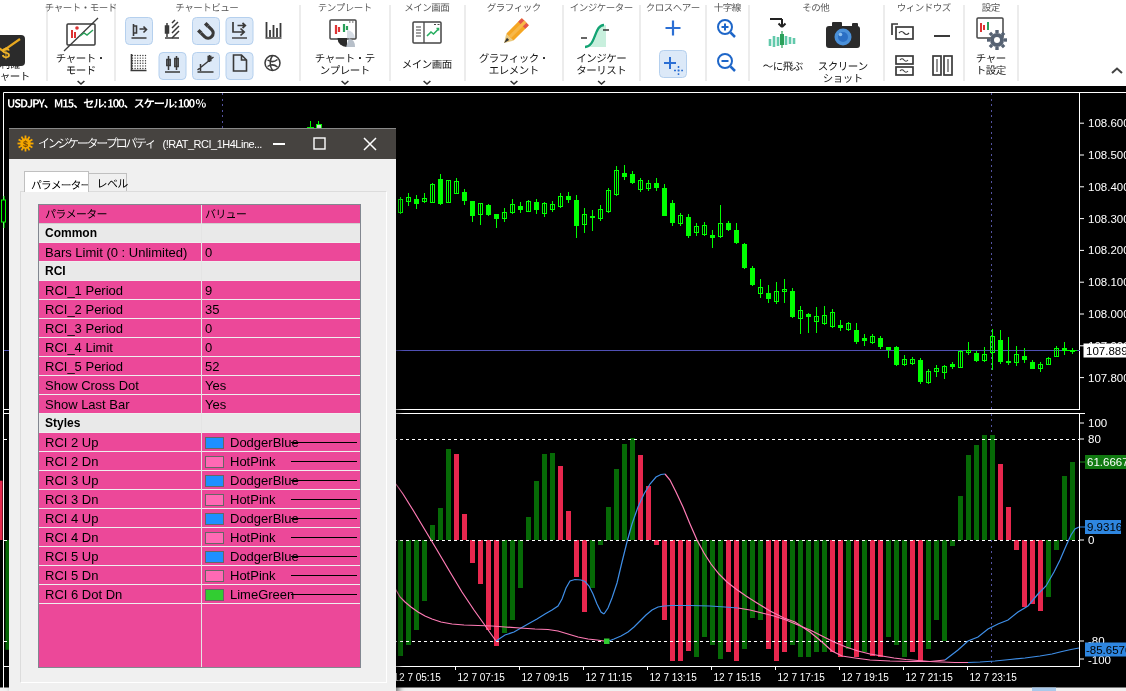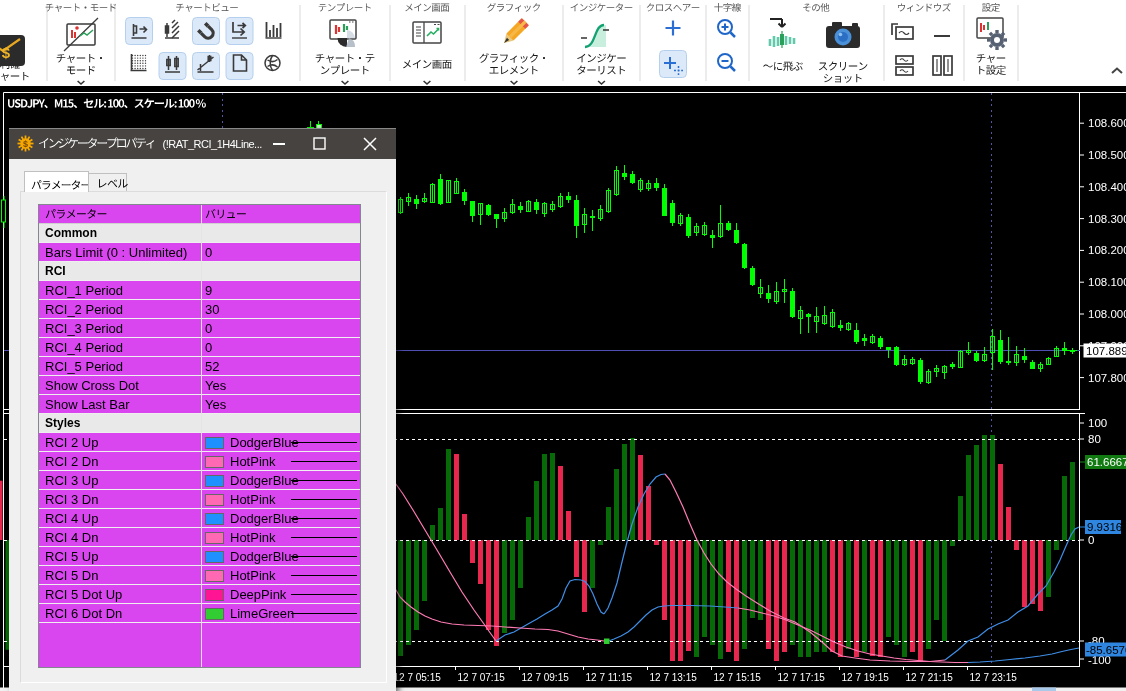--- a/index.html
+++ b/index.html
@@ -9,21 +9,21 @@
 #ttl{position:absolute;left:0;top:0;width:100%;height:30px;background:#464340}
 #ttxt{position:absolute;left:151px;top:8.5px;color:#fff;font-size:11px;letter-spacing:-0.5px;white-space:pre;width:108px;overflow:hidden}
 .tb-min{position:absolute;left:264px;top:14px;width:12px;height:1.5px;background:#fff}
 .tb-max{position:absolute;left:304px;top:8px}
 .tb-x{position:absolute;left:354px;top:7.5px}
 #body{position:absolute;left:0;top:30px;width:100%;height:534px;background:#f0f0f0}
 #tab1{position:absolute;left:15px;top:12px;width:65px;height:21px;background:#fff;border:1px solid #c0c0c0;border-bottom:none;z-index:2}
 #tab1 svg{margin:3px 0 0 0}
 #tab2{position:absolute;left:80px;top:14px;width:38px;height:19px;background:#f0f0f0;border:1px solid #c0c0c0;border-bottom:none;border-left:none}
 #pane{position:absolute;left:11px;top:32px;width:367px;height:492px;background:#f0f0f0;border:1px solid #dcdcdc;border-right-color:#fff;border-bottom-color:#fff}
-#tbl{position:absolute;left:17px;top:11.5px;width:323px;height:464px;background:#d946ef;border:1px solid #828790;overflow:hidden}
+#tbl{position:absolute;left:17px;top:11.5px;width:323px;height:464px;background:#ec4899;border:1px solid #828790;overflow:hidden}
 #thead{position:relative;height:19px;border-bottom:1px solid #d0d0d0;padding-top:3px}
 #tbl:before{content:"";position:absolute;left:162px;top:0;width:1px;height:100%;background:#e4e4e4;z-index:1}
 .r{position:relative;height:19px;line-height:19px;font-size:13px;color:#000;border-bottom:1px solid #efefef}
 .r.sec{background:#e9e9e9;padding-left:6px;font-size:12px}
 .r .n{position:absolute;left:6px;white-space:nowrap}
 .r .v{position:absolute;left:166px;white-space:nowrap}
 .r .v.sw i{display:inline-block;width:19px;height:12px;vertical-align:-2px;border:1px solid #666}
 .r .v.sw em{font-style:normal;margin-left:6px}
 .r .v.sw u{position:absolute;left:86px;top:9px;width:66px;height:1px;background:#000;text-decoration:none}
 </style></head>
@@ -682,28 +682,28 @@
               <span class="n">Bars Limit (0 : Unlimited)</span>
               <span class="v">0</span>
             </div>
             <div class="r sec"><b>RCI</b></div>
             <div class="r">
               <span class="n">RCI_1 Period</span>
               <span class="v">9</span>
             </div>
             <div class="r">
               <span class="n">RCI_2 Period</span>
-              <span class="v">30</span>
+              <span class="v">35</span>
             </div>
             <div class="r">
               <span class="n">RCI_3 Period</span>
               <span class="v">0</span>
             </div>
             <div class="r">
-              <span class="n">RCI_4 Period</span>
+              <span class="n">RCI_4 Limit</span>
               <span class="v">0</span>
             </div>
             <div class="r">
               <span class="n">RCI_5 Period</span>
               <span class="v">52</span>
             </div>
             <div class="r">
               <span class="n">Show Cross Dot</span>
               <span class="v">Yes</span>
             </div>
@@ -736,24 +736,20 @@
               <span class="n">RCI 4 Dn</span>
               <span class="v sw"><i style="background:#FF69B4"></i><em>HotPink</em><u></u></span>
             </div>
             <div class="r">
               <span class="n">RCI 5 Up</span>
               <span class="v sw"><i style="background:#1E90FF"></i><em>DodgerBlue</em><u></u></span>
             </div>
             <div class="r">
               <span class="n">RCI 5 Dn</span>
               <span class="v sw"><i style="background:#FF69B4"></i><em>HotPink</em><u></u></span>
-            </div>
-            <div class="r">
-              <span class="n">RCI 5 Dot Up</span>
-              <span class="v sw"><i style="background:#FF1493"></i><em>DeepPink</em><u></u></span>
             </div>
             <div class="r">
               <span class="n">RCI 6 Dot Dn</span>
               <span class="v sw"><i style="background:#32CD32"></i><em>LimeGreen</em><u></u></span>
             </div>
    </div>
   </div>
  </div>
 </div>
 </div>

